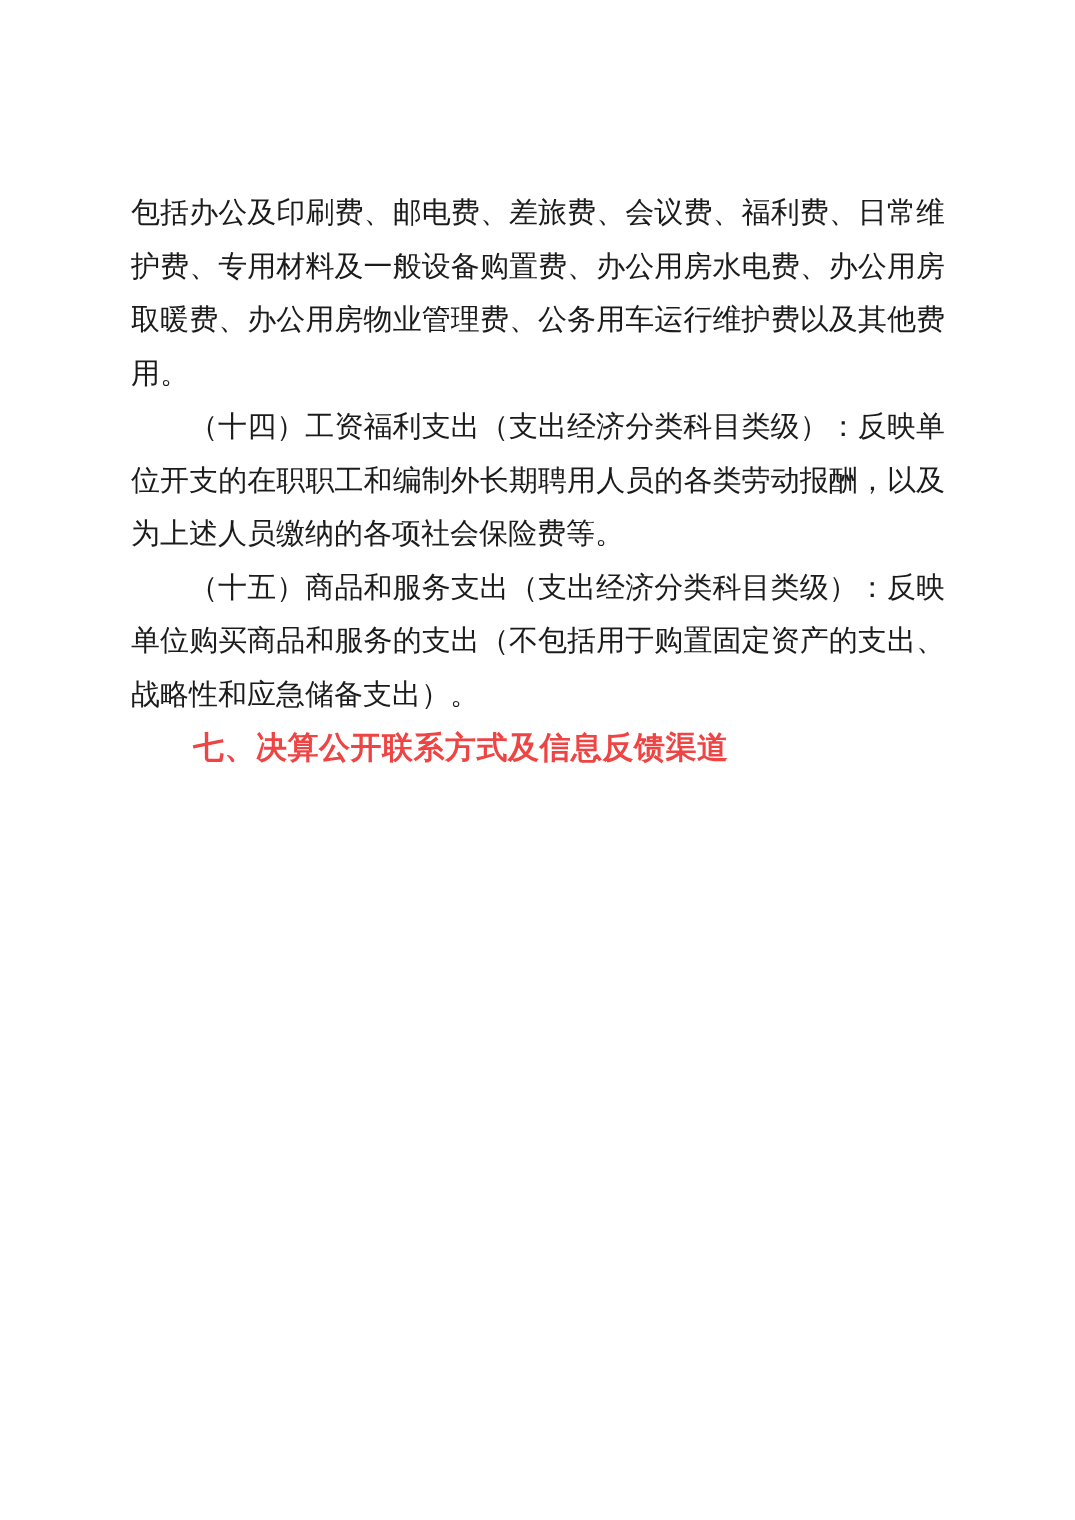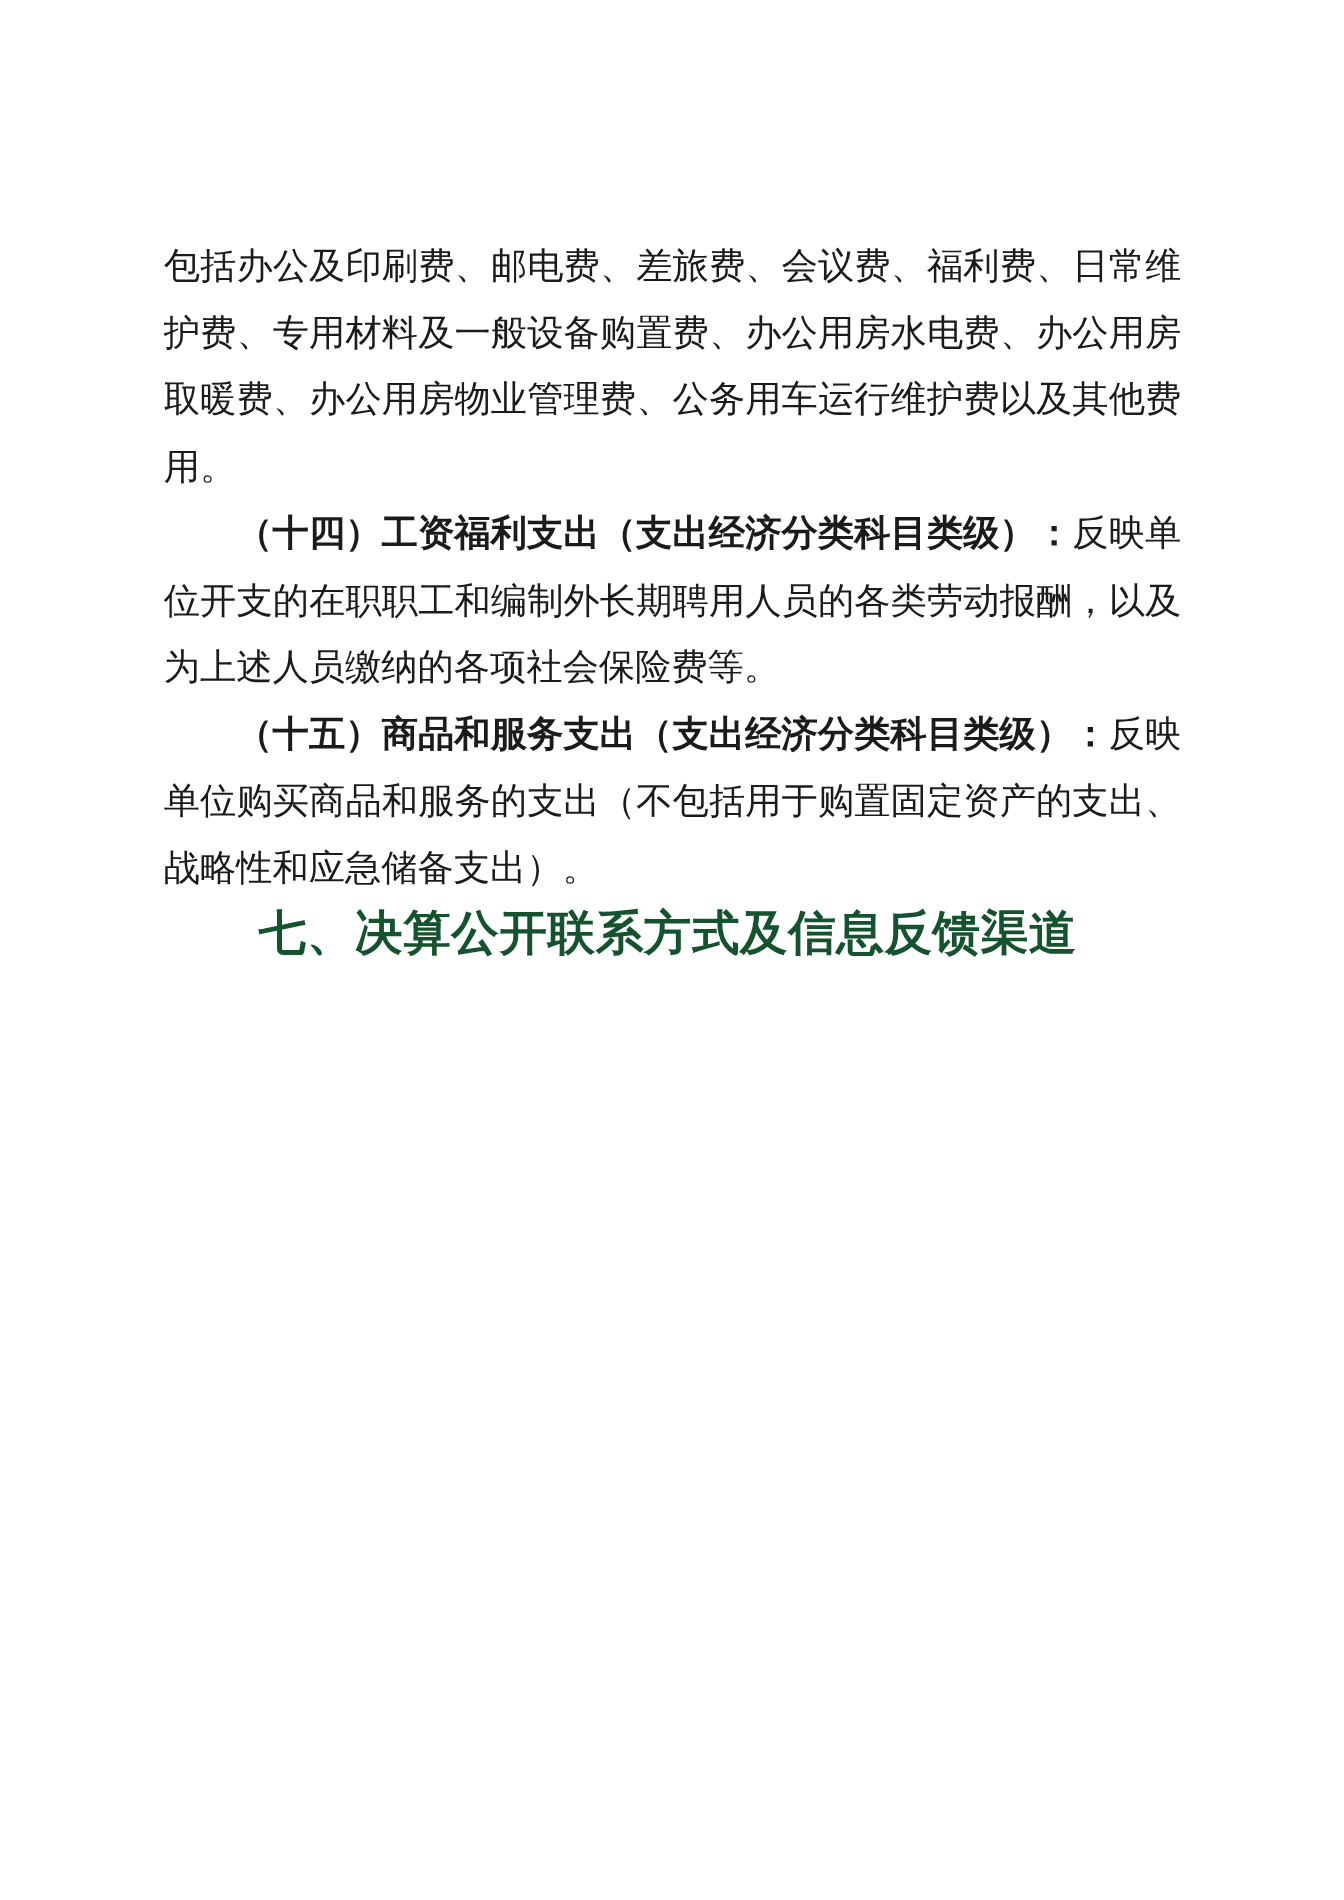--- a/index.html
+++ b/index.html
@@ -28,31 +28,31 @@
   }
   p.para {
     margin: 0;
     padding: 0;
     text-indent: 2em;
   }
   p.para.continuation {
     text-indent: 0;
   }
   .lead {
-    font-weight: bold;
+    font-weight: normal;
   }
   h2.section-heading {
     margin: 0;
     padding: 0;
     text-indent: 2em;
     font-family: Liberation Sans, sans-serif;
     font-weight: bold;
-    font-size: 38px;
+    font-size: 31px;
     line-height: 53.5px;
-    color: #14532d;
+    color: #ef4444;
     letter-spacing: 0.5px;
   }
   .contact-line .contact-gap {
     display: inline-block;
     width: 44px;
   }
   .contact-phone {
     font-family: "Liberation Serif", "DejaVu Serif", serif;
     letter-spacing: 0.5px;
   }

